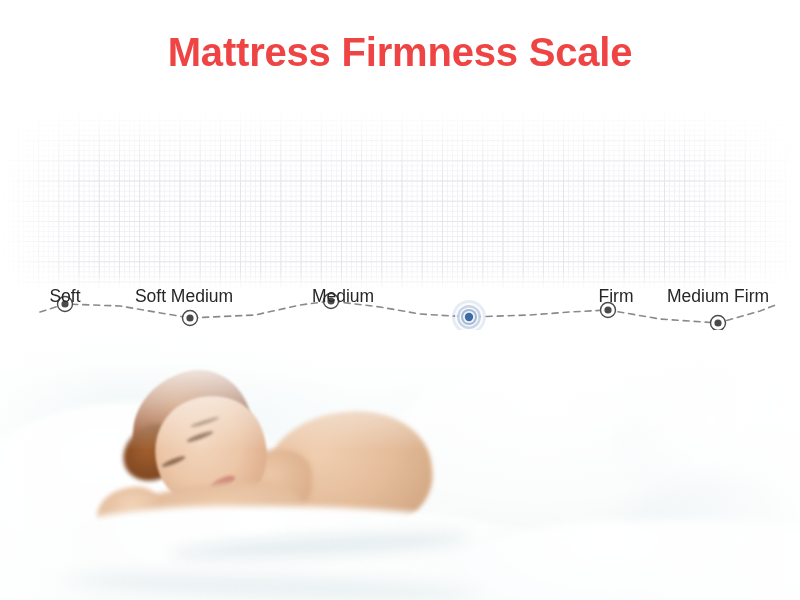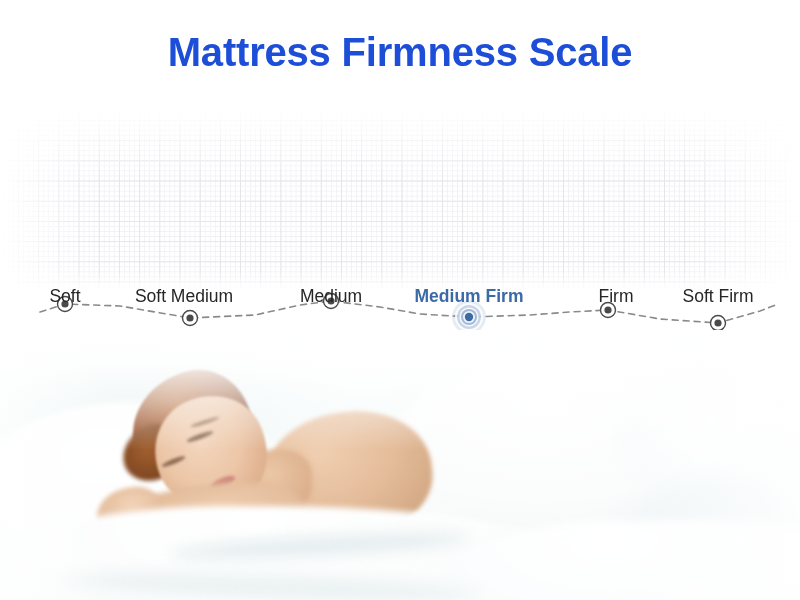--- a/index.html
+++ b/index.html
@@ -25,21 +25,21 @@
     top: 0; left: 0;
     width: 800px;
     height: 105px;
     display: flex;
     align-items: center;
     justify-content: center;
   }
   #page-title {
     font-size: 40px;
     font-weight: bold;
-    color: #1d4ed8;
+    color: #ef4444;
     letter-spacing: -0.2px;
     white-space: nowrap;
   }
 
   
   #scale-block {
     position: absolute;
     top: 105px; left: 0;
     width: 800px;
     height: 225px;
@@ -312,24 +312,23 @@
             <circle cx="718" cy="218" r="7.5" fill="#ffffff" stroke="#4a4a4a" stroke-width="1.4"></circle>
             <circle cx="718" cy="218" r="3.6" fill="#4a4a4a"></circle>
           </g>
         </g>
     </svg>
   </div>
 
   <div id="labels-row">
       <div class="scale-label" style="left: 65px;">Soft</div>
       <div class="scale-label" style="left: 184px;">Soft Medium</div>
-      <div class="scale-label" style="left: 331px;">Medium</div>
-      <div class="scale-label active" style="left: 469px;">Medium Firm</div>
+      <div class="scale-label" style="left: 343px;">Medium</div>
       <div class="scale-label" style="left: 608px; margin-left: 8px;">Firm</div>
-      <div class="scale-label" style="left: 718px;">Soft Firm</div>
+      <div class="scale-label" style="left: 718px;">Medium Firm</div>
     </div>
 
   <div id="photo">
     <div class="ph" id="ph-wash"></div>
     <div class="ph" id="ph-duvet-back"></div>
     <div class="ph" id="ph-duvet-back2"></div>
     <div class="ph" id="ph-pillow"></div>
     <div class="ph" id="ph-fold3"></div>
     <div class="ph" id="ph-shoulder"></div>
     <div class="ph" id="ph-neck"></div>

